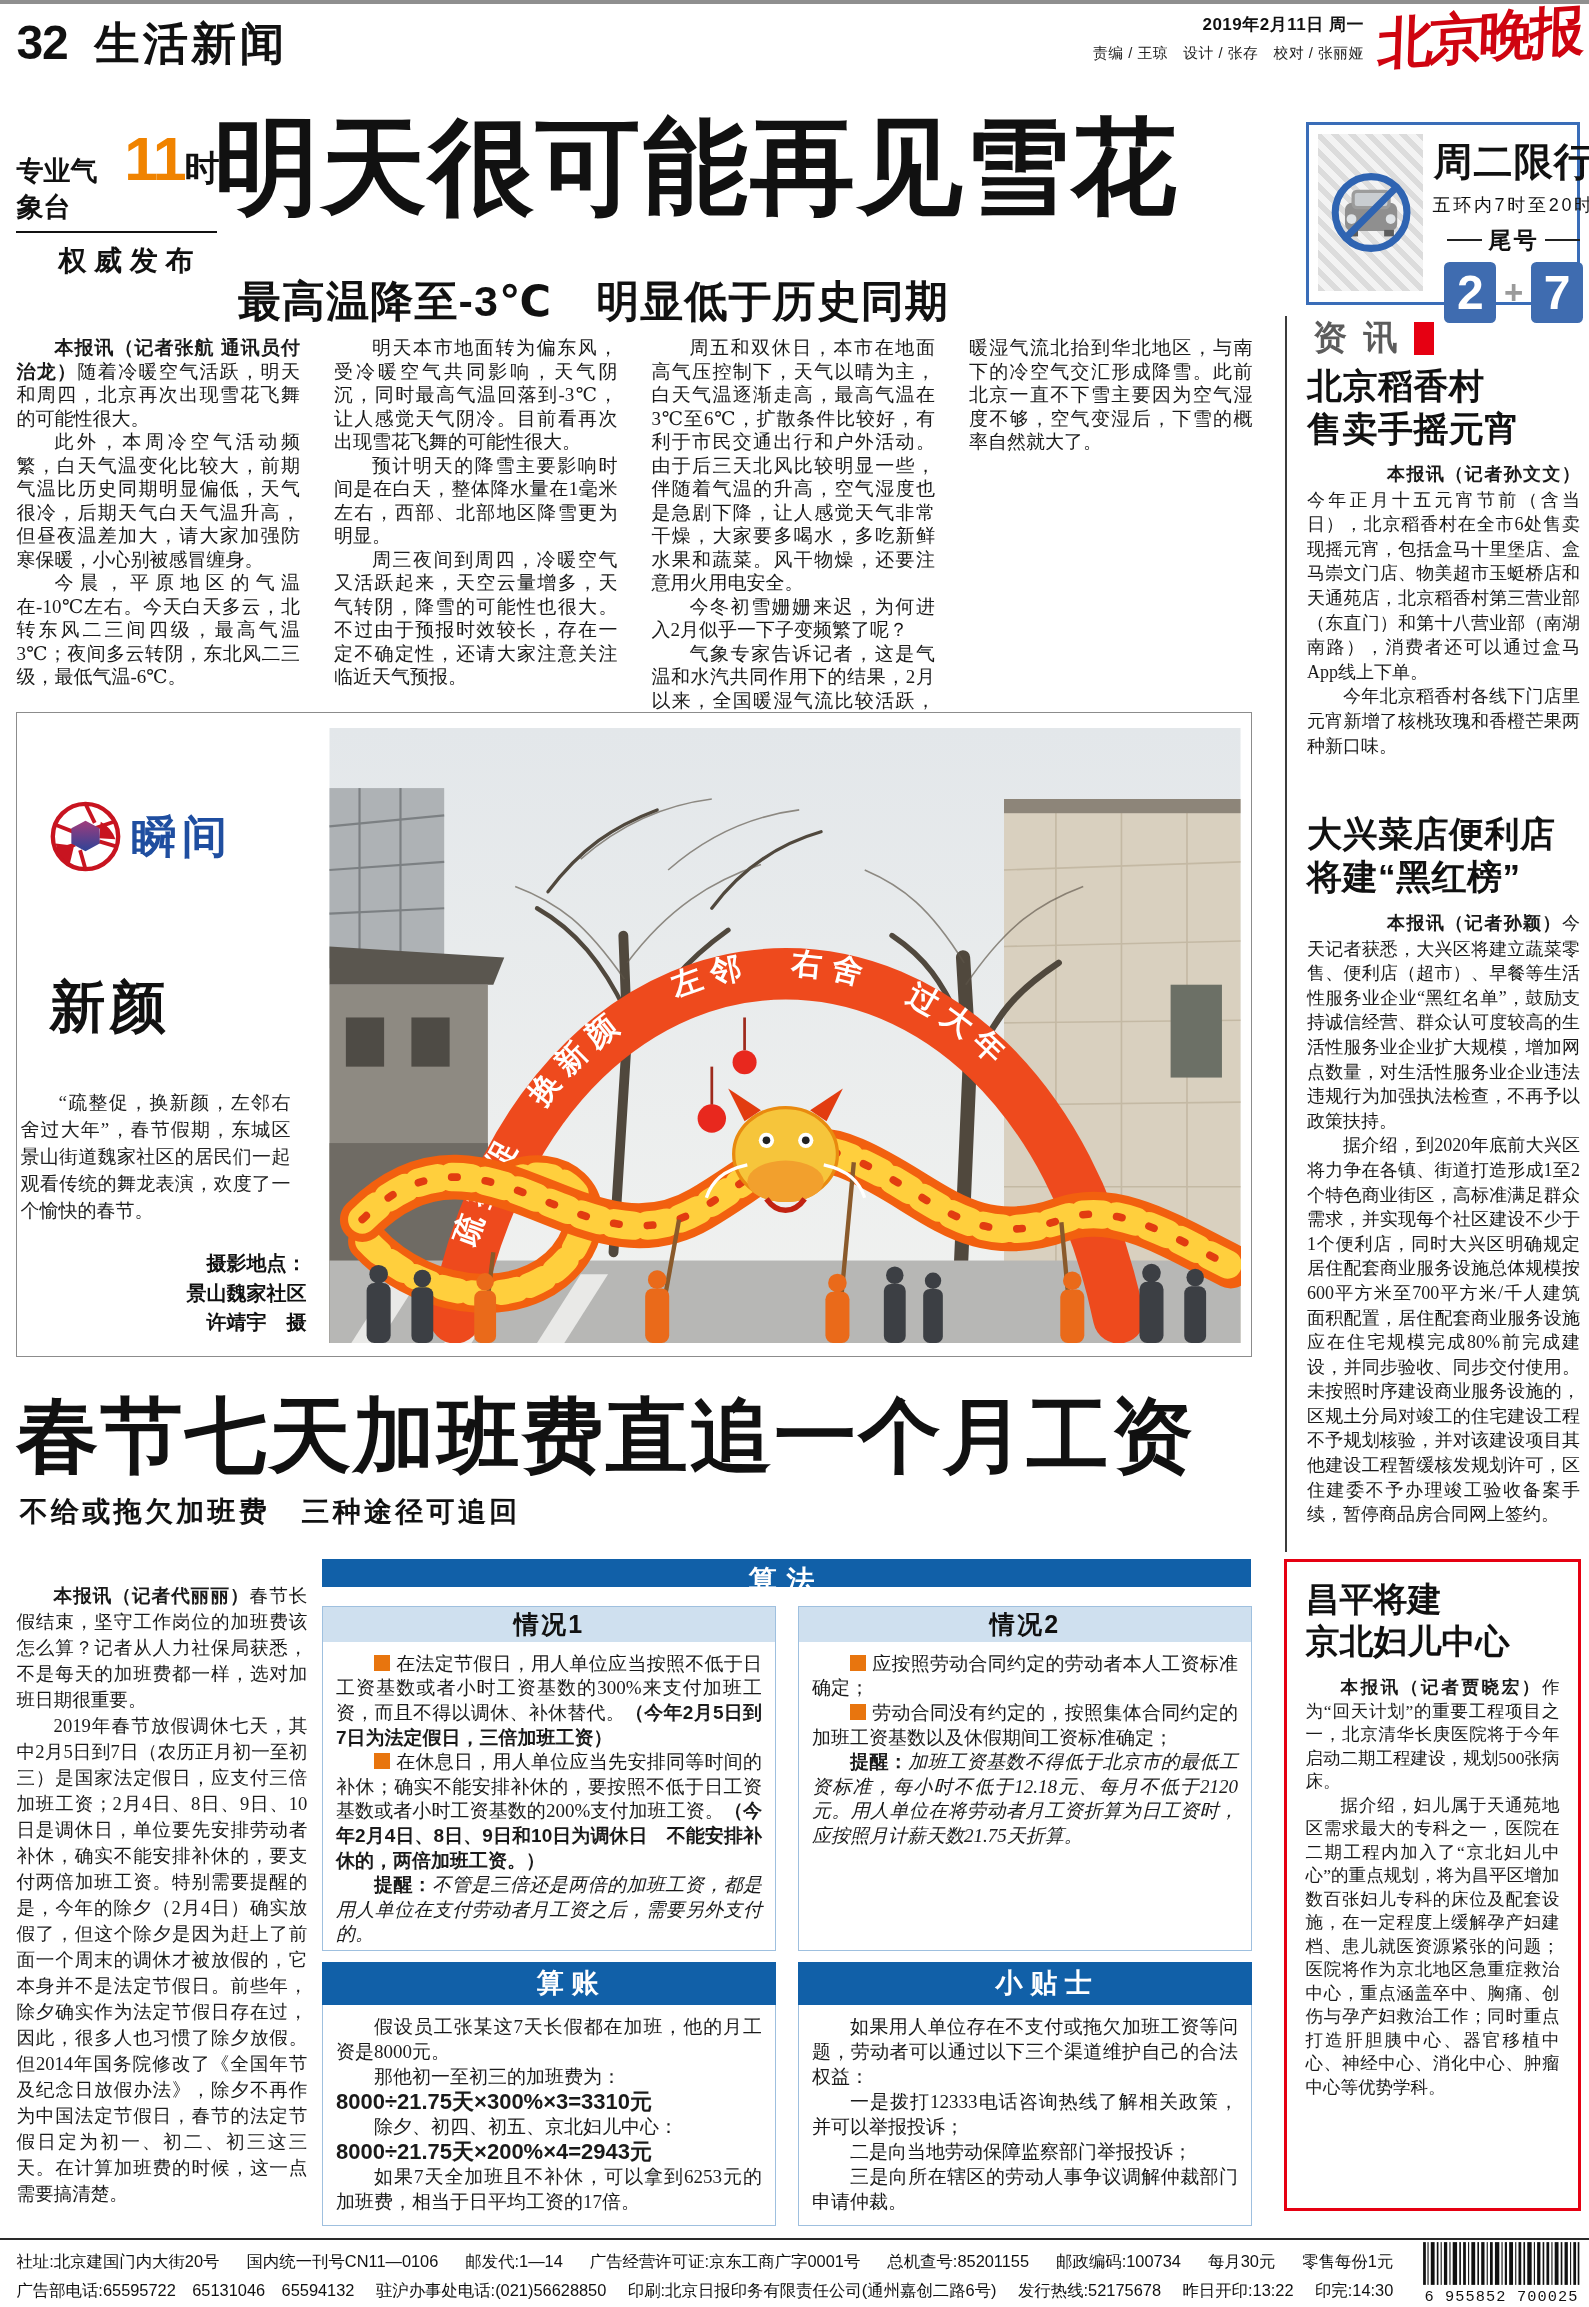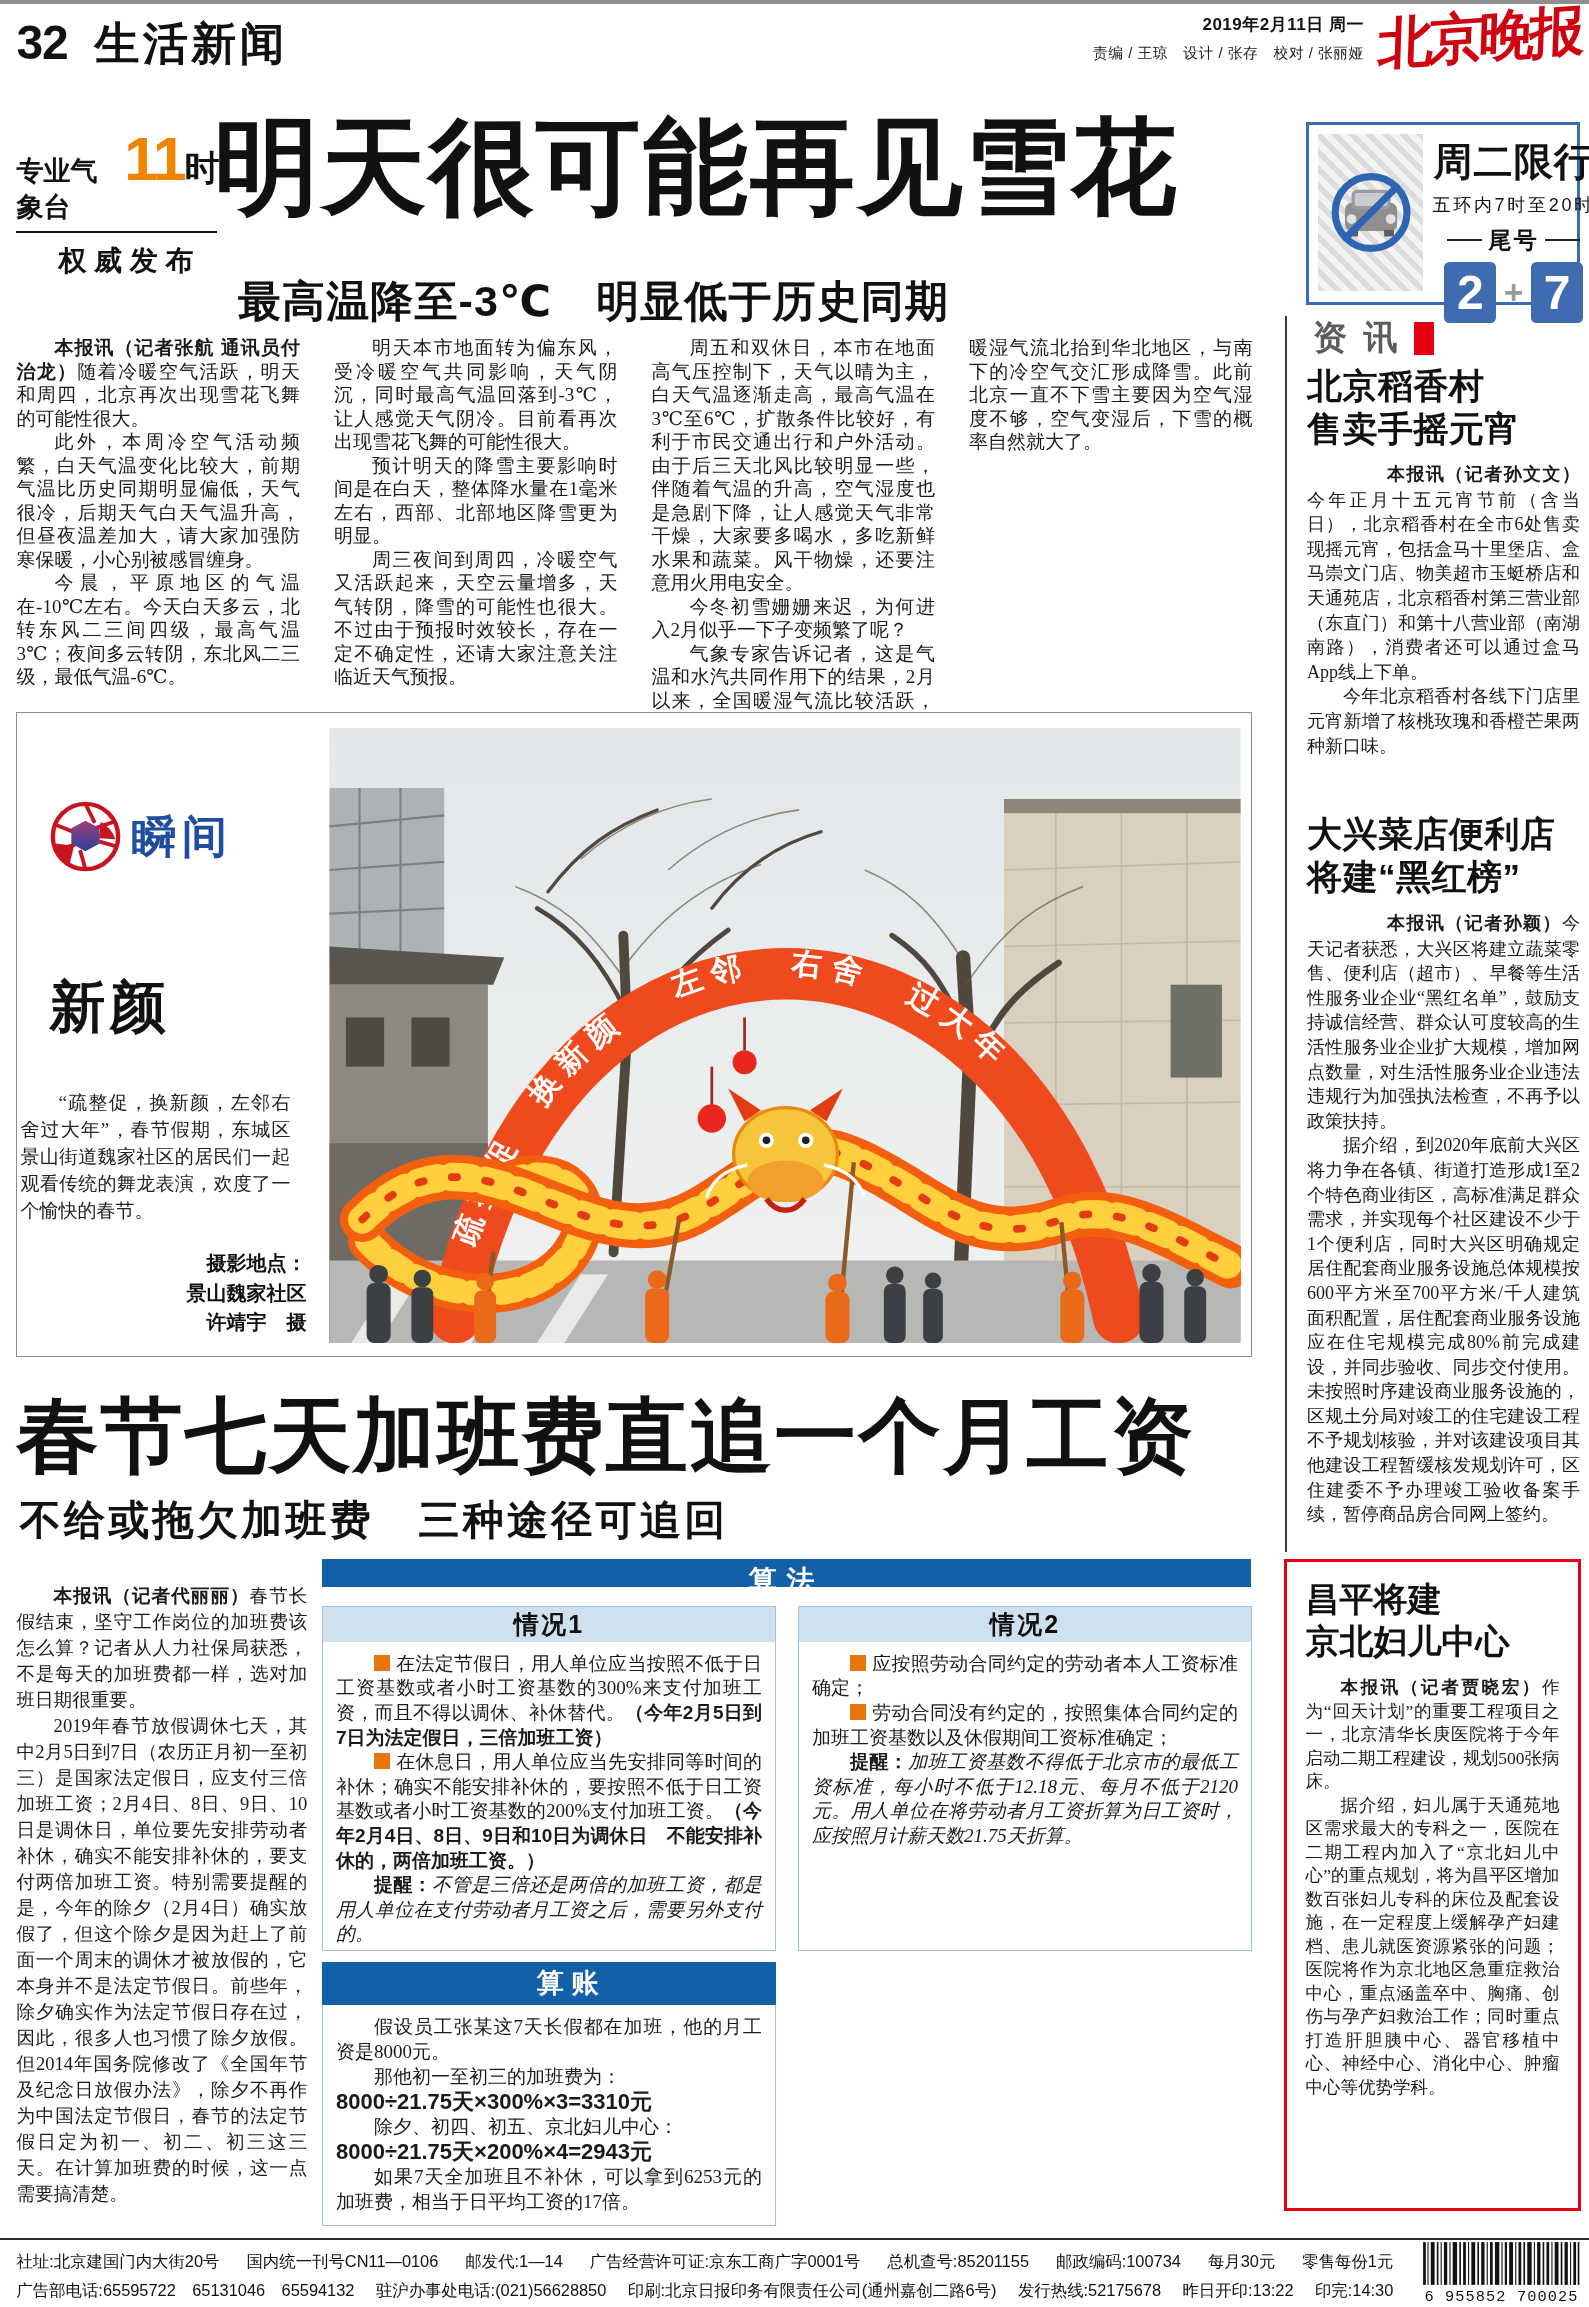--- a/index.html
+++ b/index.html
@@ -91,21 +91,21 @@
   .m-caption { position:absolute; left:3px; top:376px; width:270px;
                font-family:"Liberation Serif","DejaVu Serif",serif; font-size:19px; line-height:27px;
                text-align:justify; text-indent:2em; color:#222; }
   .m-credit { position:absolute; left:109px; top:536px; width:180px; text-align:right;
               font-size:20px; line-height:29.5px; font-weight:bold; }
   .ps-photo { position:absolute; left:312px; top:15.3px; width:912px; height:615px; overflow:hidden; }
 
   
   #ot-headline { position:absolute; left:16.4px; top:1395px; font-size:82px; font-weight:bold;
                  letter-spacing:2.2px; white-space:nowrap; line-height:1; }
-  #ot-subhead  { position:absolute; left:19.7px; top:1493px; font-size:41px; font-weight:bold; letter-spacing:3.3px; white-space:nowrap; }
+  #ot-subhead  { position:absolute; left:19.7px; top:1493px; font-size:28px; font-weight:bold; letter-spacing:3.3px; white-space:nowrap; }
   #ot-leftcol  { position:absolute; left:16.4px; top:1583px; width:291px;
                  font-family:"Liberation Serif","DejaVu Serif",serif;
                  font-size:18.6px; line-height:26px; text-align:justify; color:#1a1a1a; }
   #ot-leftcol p { text-indent:2em; }
   #ot-leftcol b { font-family:"Liberation Sans","DejaVu Sans",sans-serif; }
 
   .blue-hdr { background:#1160a8; color:#fff; font-weight:bold; text-align:center; }
   #suanfa-hdr { position:absolute; left:322px; top:1559px; width:929px; height:28px;
                 font-size:28px; letter-spacing:9.8px; line-height:43px; }
   .case { position:absolute; top:1606px; width:454px; height:345px; border:1.1px solid #9fc0df; background:#fff; }
@@ -443,20 +443,29 @@
     <div class="low-body">
       <p>假设员工张某这7天长假都在加班，他的月工资是8000元。</p>
       <p>那他初一至初三的加班费为：</p>
       <p class="formula">8000÷21.75天×300%×3=3310元</p>
       <p>除夕、初四、初五、京北妇儿中心：</p>
       <p class="formula">8000÷21.75天×200%×4=2943元</p>
       <p>如果7天全加班且不补休，可以拿到6253元的加班费，相当于日平均工资的17倍。</p>
     </div>
   </div>
 
+  <div id="tips" class="lowbox">
+    <div class="blue-hdr low-hdr">小贴士</div>
+    <div class="low-body">
+      <p>如果用人单位存在不支付或拖欠加班工资等问题，劳动者可以通过以下三个渠道维护自己的合法权益：</p>
+      <p>一是拨打12333电话咨询热线了解相关政策，并可以举报投诉；</p>
+      <p>二是向当地劳动保障监察部门举报投诉；</p>
+      <p>三是向所在辖区的劳动人事争议调解仲裁部门申请仲裁。</p>
+    </div>
+  </div>
 
   <div id="footer-rule"></div>
   <div class="f-row" id="f-row1">
     <span>社址:北京建国门内大街20号</span>
     <span>国内统一刊号CN11—0106</span>
     <span>邮发代:1—14</span>
     <span>广告经营许可证:京东工商广字0001号</span>
     <span>总机查号:85201155</span>
     <span>邮政编码:100734</span>
     <span>每月30元</span>

